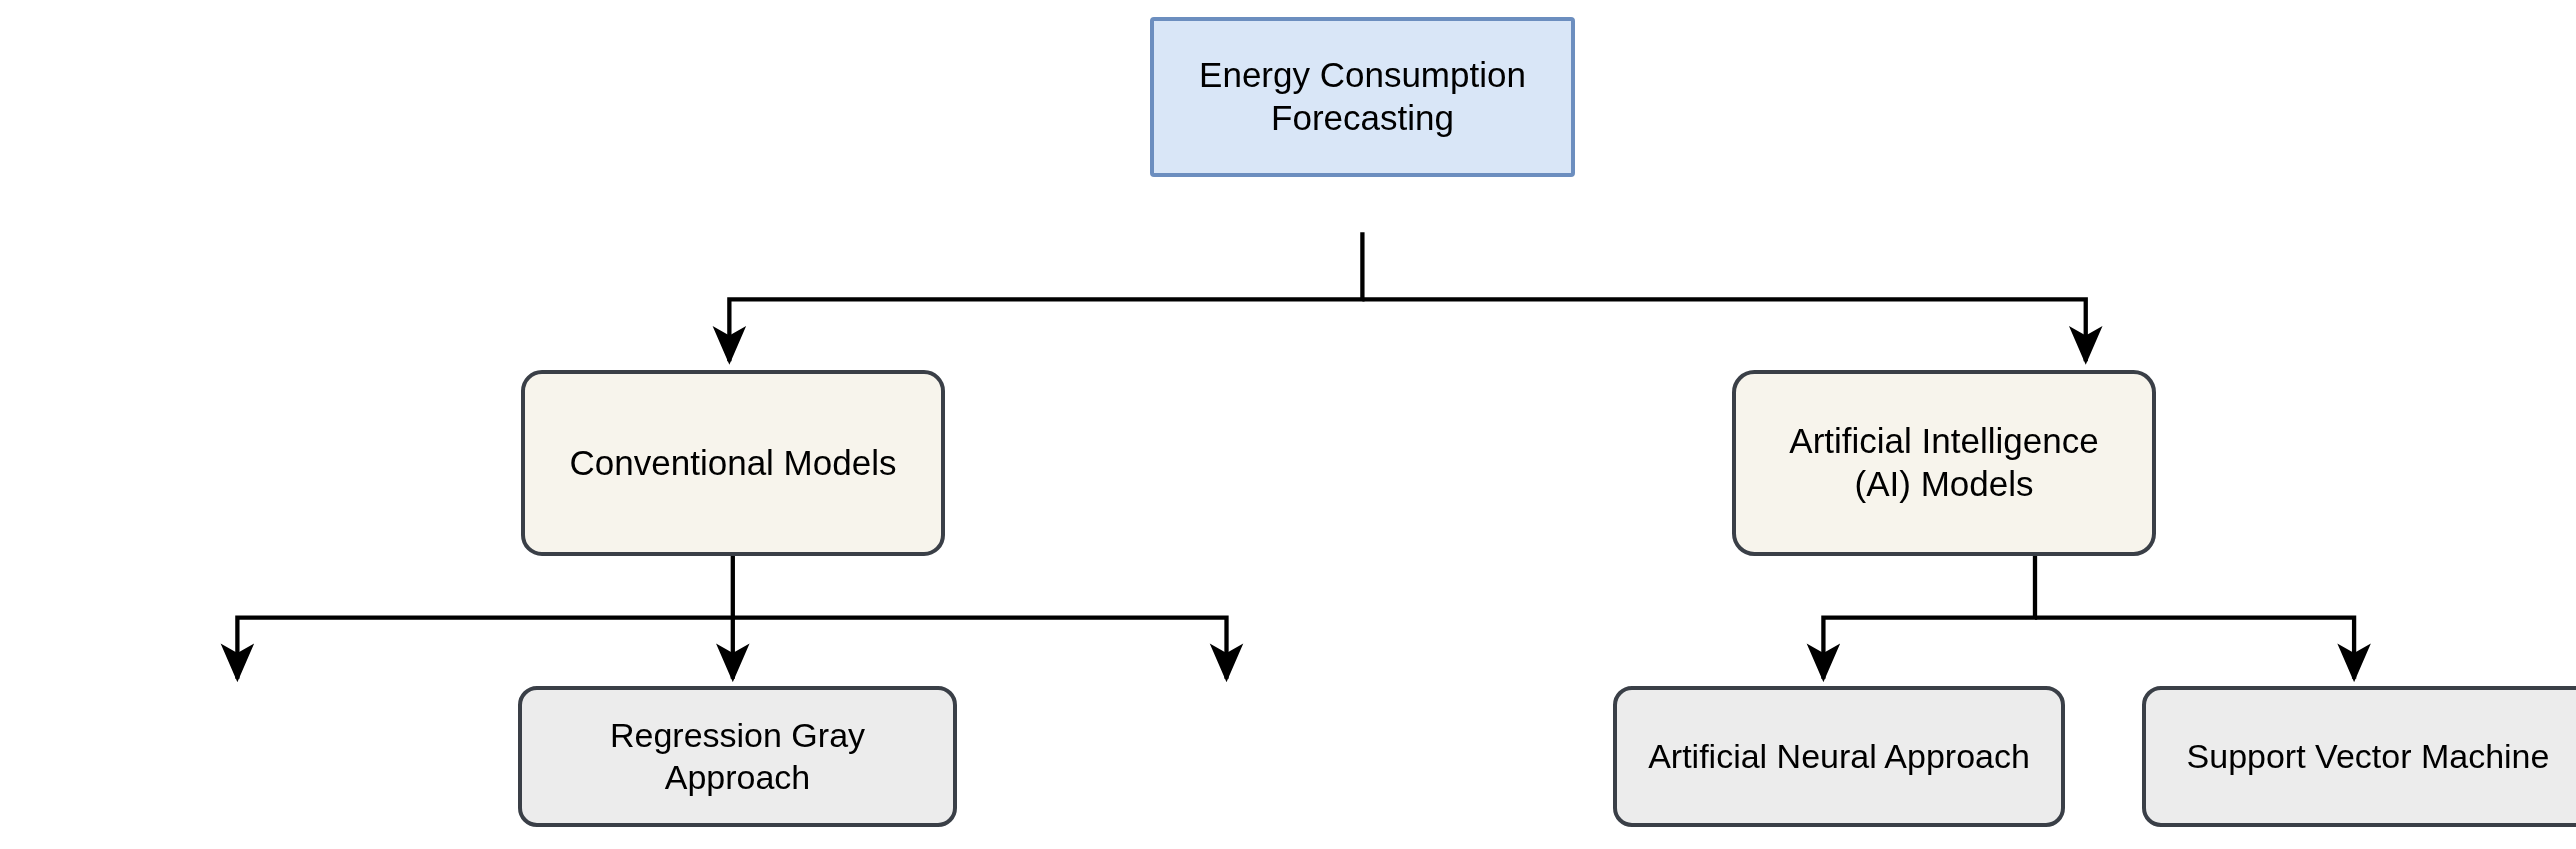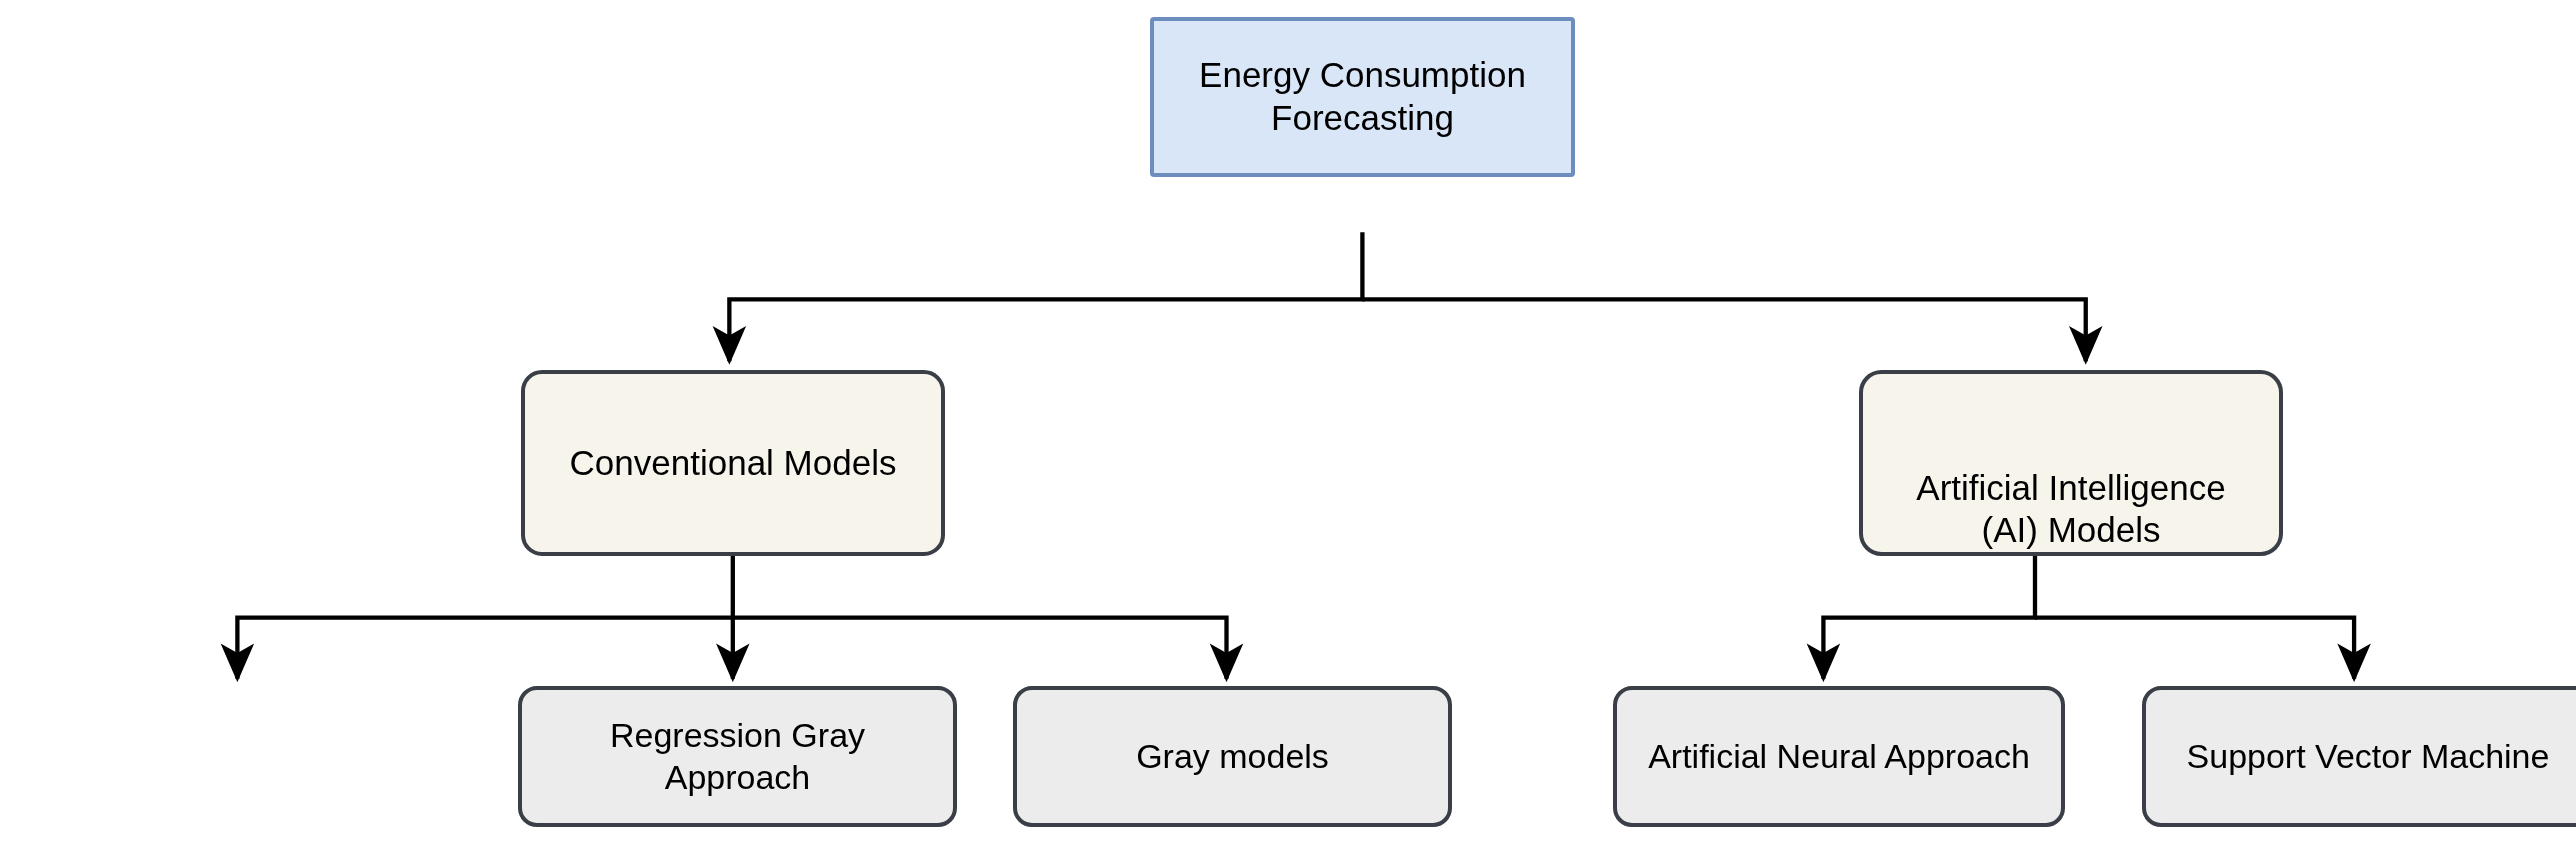--- a/index.html
+++ b/index.html
@@ -49,21 +49,21 @@
   .node-mid {
     top: 370px;
     width: 424px;
     height: 186px;
     background: #f7f4ec;
     border: 4.3px solid #3a3f47;
     border-radius: 22.4px;
     font-size: 35px;
   }
   .node-mid-left  { left: 521px; border-radius: 21px; }
-  .node-mid-right { left: 1859px; align-items: flex-end; }
+  .node-mid-right { left: 1732px; }
 
   .node-leaf {
     top: 686px;
     height: 141px;
     background: #ececec;
     border: 4.3px solid #3a3f47;
     border-radius: 19px;
     font-size: 34px;
   }
   .leaf-1 { left: 12px;   width: 439px; }
@@ -127,23 +127,20 @@
     <span class="node-label">Artificial Intelligence
 (AI) Models</span>
   </div>
 
 
   <div class="node node-leaf leaf-2">
     <span class="node-label">Regression Gray
 Approach</span>
   </div>
 
-  <div class="node node-leaf leaf-3">
-    <span class="node-label">Gray models</span>
-  </div>
 
   <div class="node node-leaf leaf-4">
     <span class="node-label">Artificial Neural Approach</span>
   </div>
 
   <div class="node node-leaf leaf-5">
     <span class="node-label">Support Vector Machine</span>
   </div>
 
 </div>

